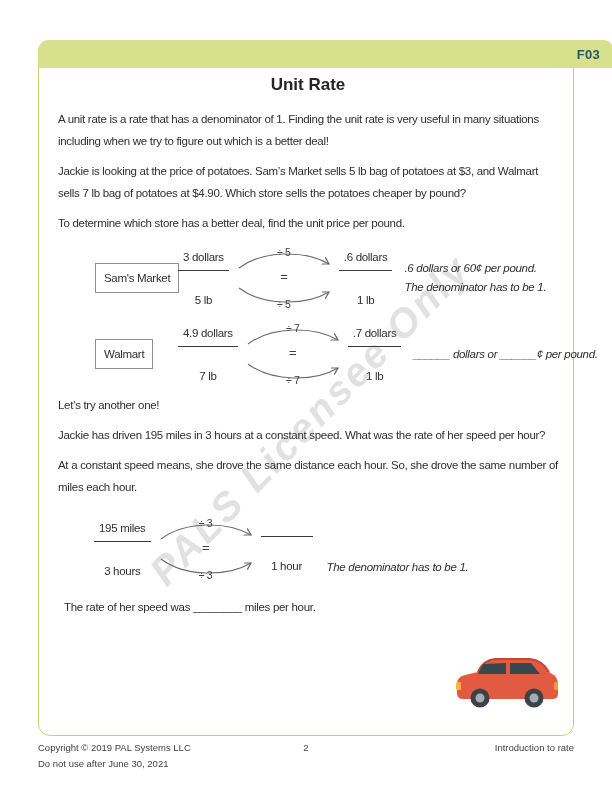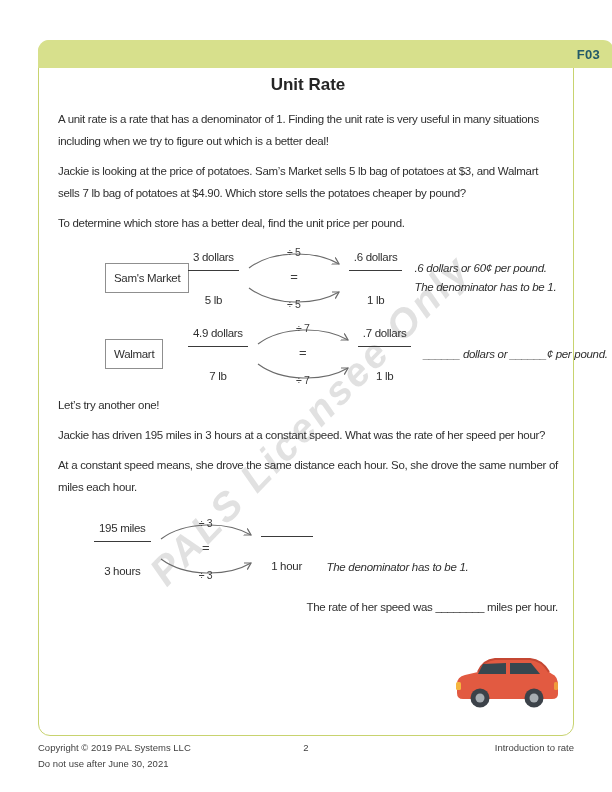--- a/index.html
+++ b/index.html
@@ -44,21 +44,21 @@
     margin:2px 0 12px 0; letter-spacing:0;
   }
   .para { margin-bottom:8px; }
   .lead-line { margin-bottom:8px; }
 
   
   .ratio-row {
     display:flex; align-items:center; position:relative; height:72px;
     margin-bottom:4px;
   }
-  .label-slot { width:112px; margin-left:18px; flex:none;padding-left:29px; }
+  .label-slot { width:112px; margin-left:8px; flex:none;padding-left:29px; }
   .store-box {
     display:inline-block; border:1px solid #8f8f8f; background:#fff;
     padding:3px 8px; font-size:11.5px; white-space:nowrap;
   }
   .frac { display:inline-flex; flex-direction:column; align-items:center; flex:none; }
   .frac .num {
     padding:0 5px 2px; border-bottom:1.3px solid #3a3a3a;
     min-width:34px; text-align:center; white-space:nowrap;
   }
   .frac .num.blank { min-width:52px; height:16px; }
@@ -74,21 +74,21 @@
   .eq {
     position:absolute; left:50%; top:50%; transform:translate(-50%,-54%);
     font-size:13px; color:#3d3d3d;
   }
 
   .notes { margin-left:12px; font-style:italic; font-size:11.5px; line-height:19px; }
   .notes .note { display:block; white-space:nowrap; }
   .note-single { margin-left:14px; font-style:italic; align-self:flex-end; padding-bottom:14px; white-space:nowrap; }
 
   .conclusion1 { margin:8px 0 12px 6px; }
-  .conclusion2 { margin:4px 0 0 6px;text-align:right; }
+  .conclusion2 { margin:4px 0 0 6px; }
 
   .diag3 { margin-left:36px; height:86px; margin-bottom:2px; }
 
   
   .car { position:absolute; left:448px; top:648px; width:112px; height:62px; z-index:4; }
 
   
   .footer { position:absolute; left:0; top:742px; width:612px; z-index:3; font-size:9.5px; color:#3f3f3f; }
   .footer .copyright { position:absolute; left:38px; top:0; }
   .footer .expiry { position:absolute; left:38px; top:16px; }

